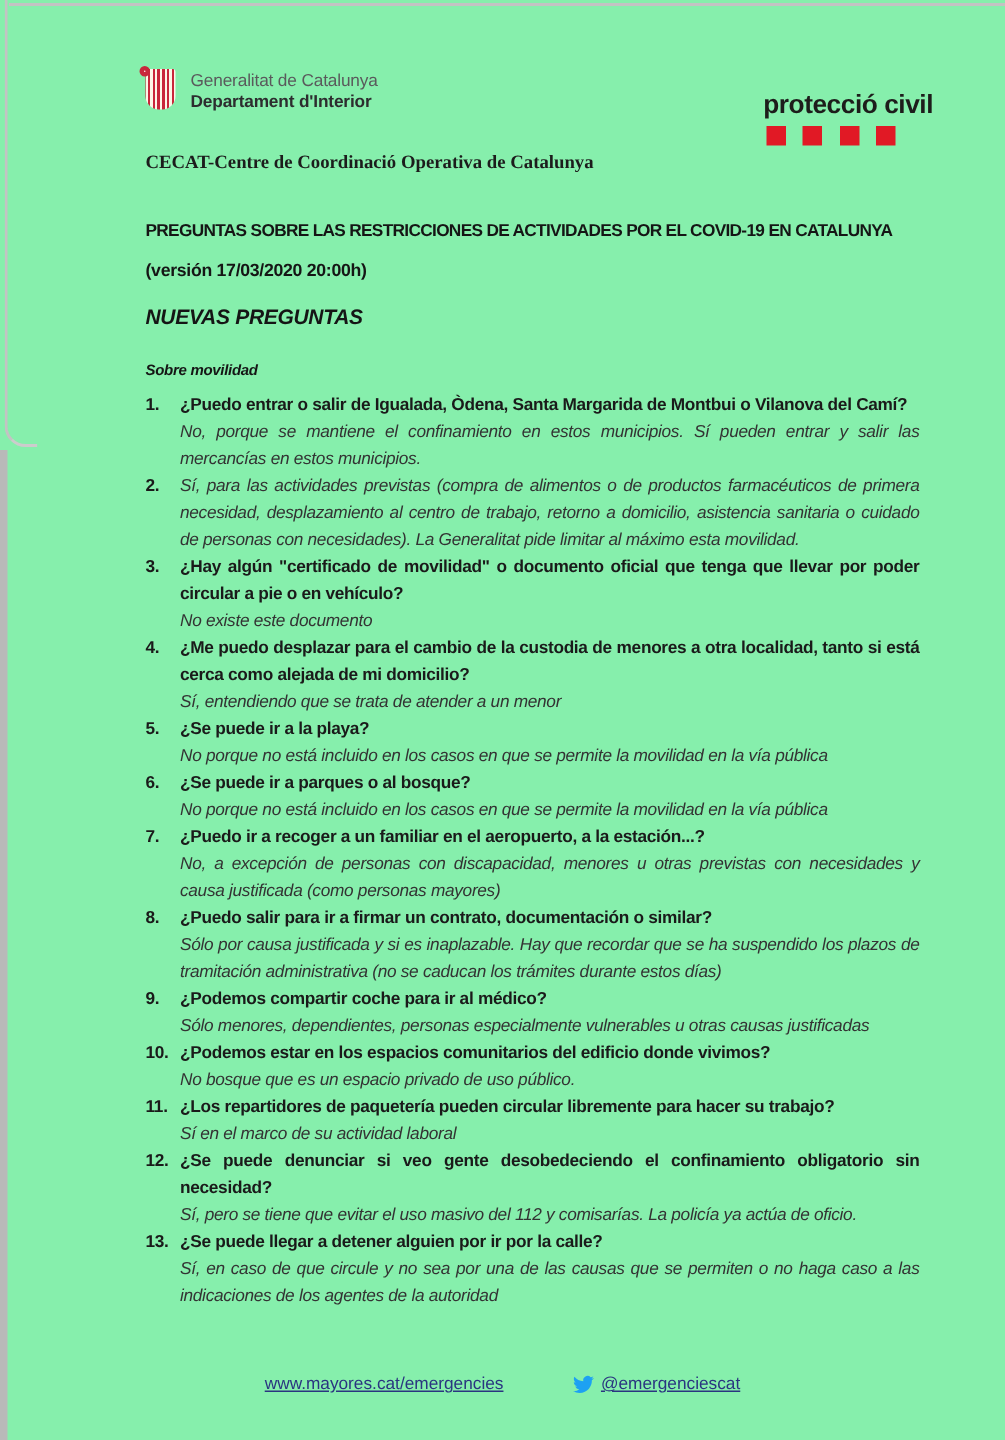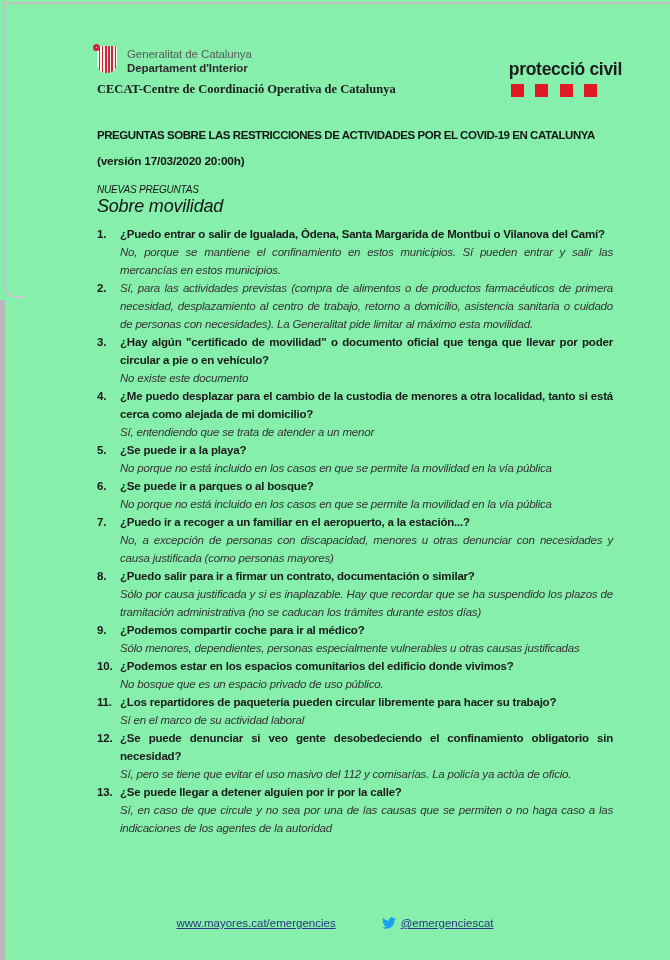--- a/index.html
+++ b/index.html
@@ -53,21 +53,21 @@
     position: absolute; left: -4px; top: -2px;
     width: 7px; height: 7px;
     background: #ffffff;
     border: 3px solid var(--senyera-red, #c9273b);
     border-radius: 50%;
   }
   .org-text { line-height: 14px; padding-top: 1px; }
   .org-name { font-size: 11.5px; color: #5a5a5c; letter-spacing: -0.1px; }
   .org-dept { font-size: 11.5px; font-weight: bold; color: #2d2d2f; letter-spacing: -0.1px; }
   .cecat {
-    margin-top: 7px;
+    margin-top: 26px;
     font-family: "Liberation Serif", serif;
     font-weight: bold;
     font-size: 12.5px;
     color: #1c1c1c;
     text-align: center;
   }
   .brand { margin-top: 13px; padding-right: 0; }
   .brand-text {
     font-size: 17.5px;
     font-weight: bold;
@@ -92,30 +92,30 @@
   }
   .version {
     margin-top: 13px;
     font-size: 11.8px;
     font-weight: bold;
     color: #151515;
     letter-spacing: -0.2px;
   }
   .section {
     margin-top: 16px;
-    font-size: 10px;
-    font-weight: normal;
+    font-size: 14px;
+    font-weight: bold;
     font-style: italic;
     color: #151515;
     letter-spacing: -0.2px;
   }
   .subsection {
-    margin-top: 1px;
-    font-size: 18px;
-    font-weight: normal;
+    margin-top: 23px;
+    font-size: 10px;
+    font-weight: bold;
     font-style: italic;
     color: #151515;
     letter-spacing: -0.2px;
   }
 
   .faq {
     margin-top: 8px;
     font-size: 11.5px;
     line-height: 18px;
     letter-spacing: -0.2px;
@@ -243,21 +243,21 @@
         <div class="faq-qa">
           <p class="faq-q">¿Se puede ir a parques o al bosque?</p>
           <p class="faq-a">No porque no está incluido en los casos en que se permite la movilidad en la vía pública</p>
         </div>
       </div>
 
       <div class="faq-item">
         <span class="faq-num">7.</span>
         <div class="faq-qa">
           <p class="faq-q">¿Puedo ir a recoger a un familiar en el aeropuerto, a la estación...?</p>
-          <p class="faq-a">No, a excepción de personas con discapacidad, menores u otras denunciar con necesidades y causa justificada (como personas mayores)</p>
+          <p class="faq-a">No, a excepción de personas con discapacidad, menores u otras previstas con necesidades y causa justificada (como personas mayores)</p>
         </div>
       </div>
 
       <div class="faq-item">
         <span class="faq-num">8.</span>
         <div class="faq-qa">
           <p class="faq-q">¿Puedo salir para ir a firmar un contrato, documentación o similar?</p>
           <p class="faq-a">Sólo por causa justificada y si es inaplazable. Hay que recordar que se ha suspendido los plazos de tramitación administrativa (no se caducan los trámites durante estos días)</p>
         </div>
       </div>

